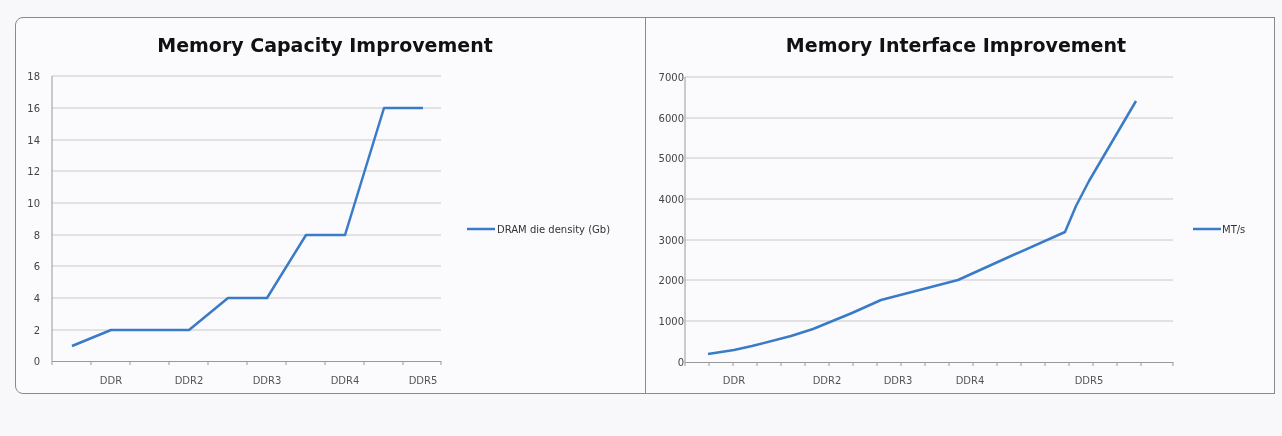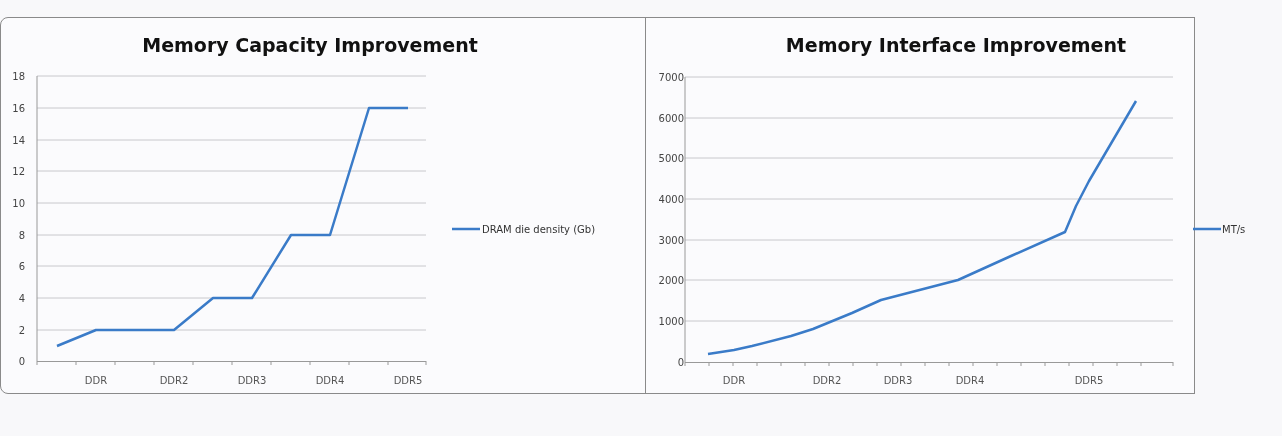--- a/index.html
+++ b/index.html
@@ -11,22 +11,22 @@
       font-family: "Liberation Sans", sans-serif;
     }
     .chart-frame {
       position: absolute;
       top: 17px;
       height: 377px;
       background: #fbfbfd;
       border: 1.5px solid #8a8a8a;
       box-sizing: border-box;
     }
-    #frame-left { left: 0; width: 672px; border-radius: 8px; }
-    #frame-right { left: 645px; width: 550px; }
+    #frame-left { left: 15px; width: 672px; border-radius: 8px; }
+    #frame-right { left: 645px; width: 630px; }
     svg.chart { position: absolute; left: 0; top: 0; }
     .title { font-family: "DejaVu Sans", sans-serif; font-weight: bold; font-size: 19px; fill: #111; }
     .tick-label { font-family: "DejaVu Sans", sans-serif; font-size: 10px; fill: #444; }
     .cat-label { font-family: "DejaVu Sans", sans-serif; font-size: 10px; fill: #555; }
     .legend-label { font-family: "DejaVu Sans", sans-serif; font-size: 10px; fill: #333; }
   </style>
 </head>
 <body>
 
 <div id="frame-left" class="chart-frame">

